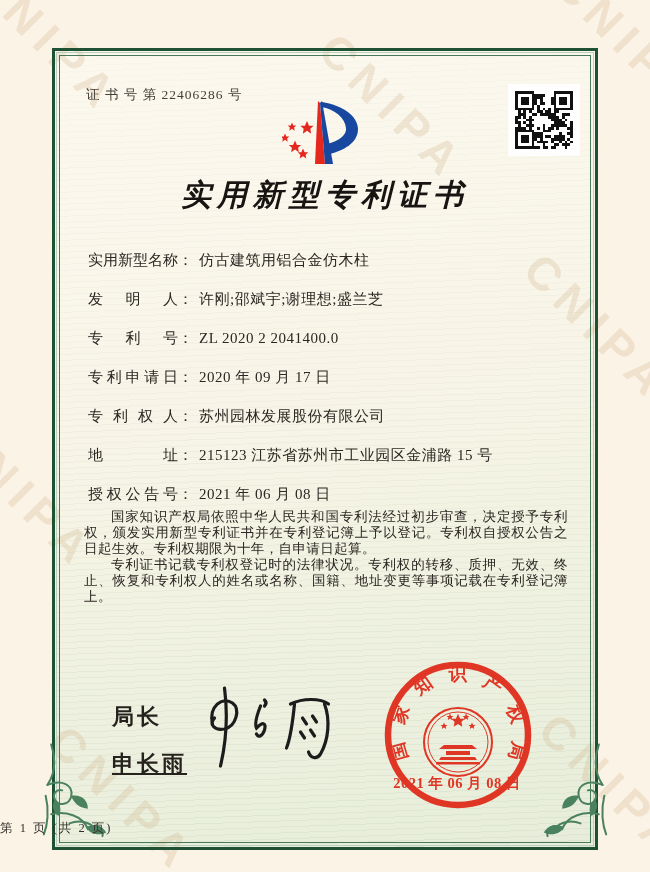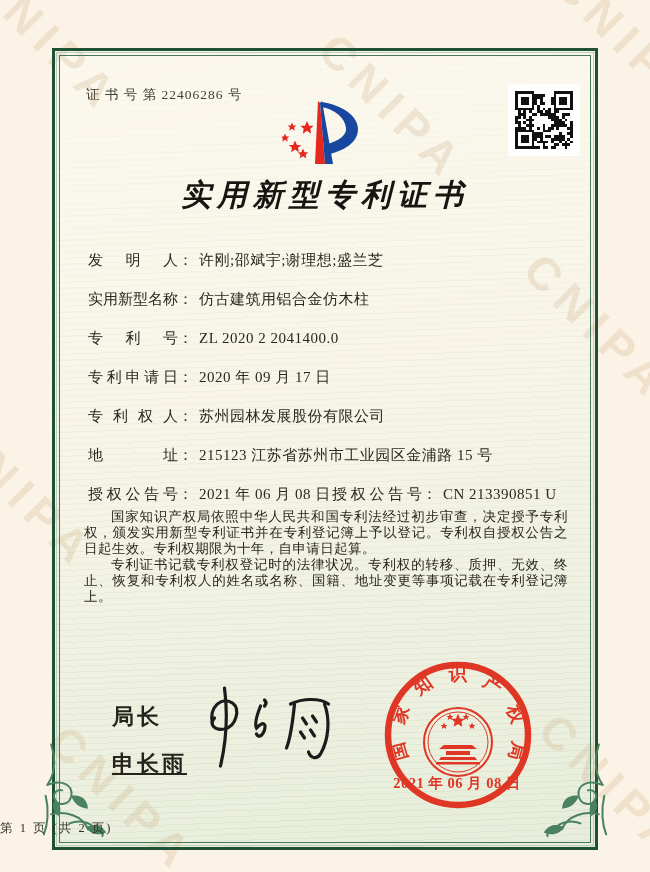--- a/index.html
+++ b/index.html
@@ -360,42 +360,39 @@
           <rect x="13" y="20" width="1" height="1" fill="#111"></rect>
           <rect x="14" y="20" width="1" height="1" fill="#111"></rect>
           <rect x="18" y="20" width="1" height="1" fill="#111"></rect>
         </svg>
     </div>
 
     <div class="title">实用新型专利证书</div>
 
     <div class="fields">
       <div class="frow">
+        <span class="f-label">实用新型名称</span><span class="f-colon">：</span><span class="f-value">仿古建筑用铝合金仿木柱</span>
+      </div>
+      <div class="frow">
         <span class="f-label">发明人</span><span class="f-colon">：</span><span class="f-value">许刚;邵斌宇;谢理想;盛兰芝</span>
       </div>
       <div class="frow">
-        <span class="f-label">实用新型名称</span><span class="f-colon">：</span><span class="f-value">仿古建筑用铝合金仿木柱</span>
-      </div>
-      <div class="frow">
         <span class="f-label">专利号</span><span class="f-colon">：</span><span class="f-value">ZL 2020 2 2041400.0</span>
       </div>
       <div class="frow">
         <span class="f-label">专利申请日</span><span class="f-colon">：</span><span class="f-value">2020 年 09 月 17 日</span>
       </div>
       <div class="frow">
         <span class="f-label">专利权人</span><span class="f-colon">：</span><span class="f-value">苏州园林发展股份有限公司</span>
       </div>
       <div class="frow">
         <span class="f-label">地址</span><span class="f-colon">：</span><span class="f-value">215123 江苏省苏州市工业园区金浦路 15 号</span>
       </div>
       <div class="frow">
         <span class="f-label">授权公告号</span><span class="f-colon">：</span><span class="f-value">2021 年 06 月 08 日</span>
-        <span class="f-pair2">
-          <span class="f-label">授权公告号</span><span class="f-colon">：</span><span class="f-value">CN 213390851 U</span>
-        </span>
       </div>
     </div>
 
     <div class="paras">
       <p>国家知识产权局依照中华人民共和国专利法经过初步审查，决定授予专利权，颁发实用新型专利证书并在专利登记簿上予以登记。专利权自授权公告之日起生效。专利权期限为十年，自申请日起算。</p>
       <p>专利证书记载专利权登记时的法律状况。专利权的转移、质押、无效、终止、恢复和专利权人的姓名或名称、国籍、地址变更等事项记载在专利登记簿上。</p>
     </div>
 
     <div class="sig-block">
       <div>局长</div>

